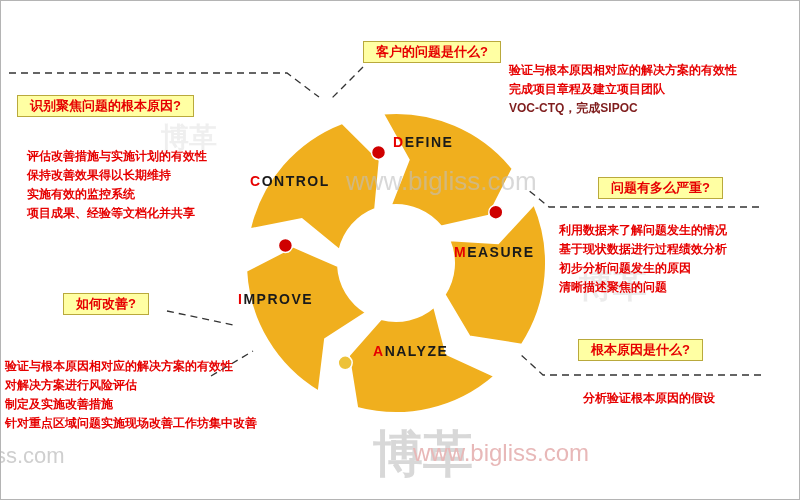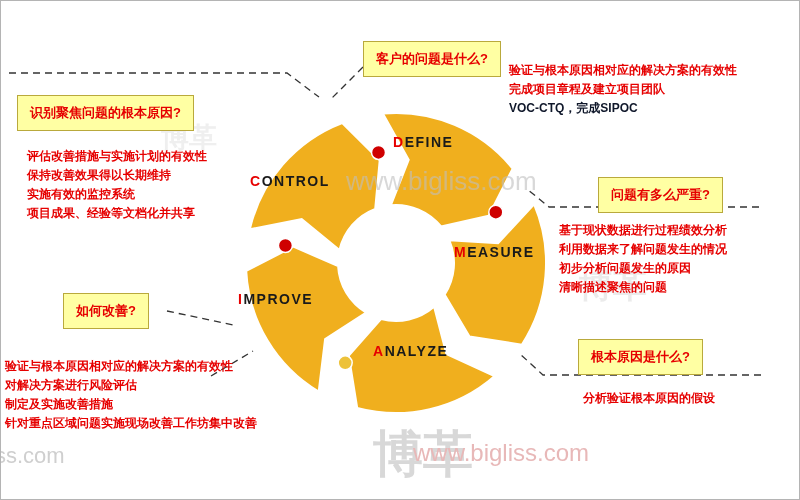--- a/index.html
+++ b/index.html
@@ -1,24 +1,24 @@
 <!DOCTYPE html>
 <html><head>
 <meta charset="utf-8">
 <style>
   html,body{margin:0;padding:0;background:#fff;}
   .stage{position:relative;width:798px;height:498px;background:#fff;border:1px solid #b4b4b4;
          font-family:"Liberation Sans","DejaVu Sans",sans-serif;overflow:hidden;}
   #connector-svg{position:absolute;left:0;top:0;z-index:3;}
   #wheel-svg{position:absolute;left:235px;top:102px;z-index:2;}
   .callout{position:absolute;background:#ffffa3;border:1px solid #b9a93c;color:#e60000;
-           font-weight:bold;font-size:13px;padding:8px 12px;white-space:nowrap;z-index:7;}
+           font-weight:bold;font-size:13px;padding:1px 12px;white-space:nowrap;z-index:7;}
   .note{position:absolute;color:#e60000;font-weight:bold;font-size:12px;line-height:19px;z-index:6;}
   .note .line{white-space:nowrap;}
-  .note .line.dark{color:#0f172a;}
+  .note .line.dark{color:#7f1d1d;}
   .phase{position:absolute;font-size:14px;font-weight:bold;letter-spacing:1.5px;color:#1a1a1a;z-index:6;}
   .phase .pl{color:#e60000;}
   .wm{position:absolute;pointer-events:none;}
   .wm-center{left:345px;top:165px;font-size:26px;color:#bfbfbf;opacity:.6;z-index:5;}
   .wm-br{left:412px;top:438px;font-size:24px;color:#e8b8b8;z-index:5;}
   .wm-bl{left:-6px;top:442px;font-size:22px;color:#cfcfcf;z-index:5;}
   .logo-big{left:372px;top:420px;font-size:50px;font-weight:bold;color:#d8d8d8;z-index:1;}
   .logo-right{left:578px;top:262px;font-size:34px;font-weight:bold;color:#dcdcdc;opacity:.55;z-index:1;}
   .logo-left{left:160px;top:118px;font-size:28px;font-weight:bold;color:#e2e2e2;opacity:.55;z-index:1;}
 </style>
@@ -86,22 +86,22 @@
   </div>
 
   <div class="note" style="left:26px;top:146px">
     <div class="line">评估改善措施与实施计划的有效性</div>
     <div class="line">保持改善效果得以长期维持</div>
     <div class="line">实施有效的监控系统</div>
     <div class="line">项目成果、经验等文档化并共享</div>
   </div>
 
   <div class="note" style="left:558px;top:220px">
+    <div class="line">利用数据来了解问题发生的情况</div>
     <div class="line">基于现状数据进行过程绩效分析</div>
-    <div class="line">利用数据来了解问题发生的情况</div>
     <div class="line">初步分析问题发生的原因</div>
     <div class="line">清晰描述聚焦的问题</div>
   </div>
 
   <div class="note" style="left:4px;top:356px">
     <div class="line">验证与根本原因相对应的解决方案的有效性</div>
     <div class="line">对解决方案进行风险评估</div>
     <div class="line">制定及实施改善措施</div>
     <div class="line">针对重点区域问题实施现场改善工作坊集中改善</div>
   </div>

